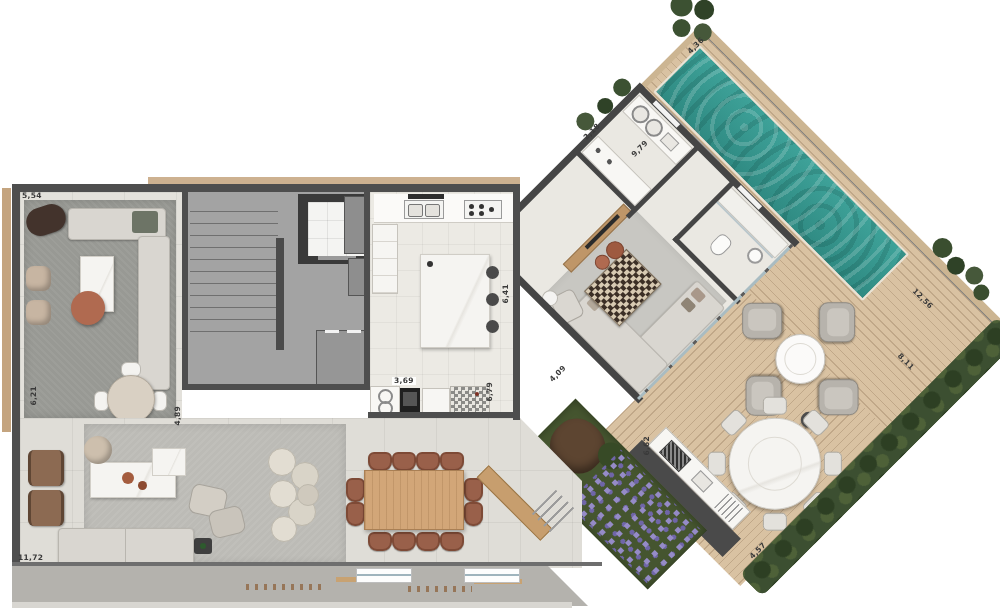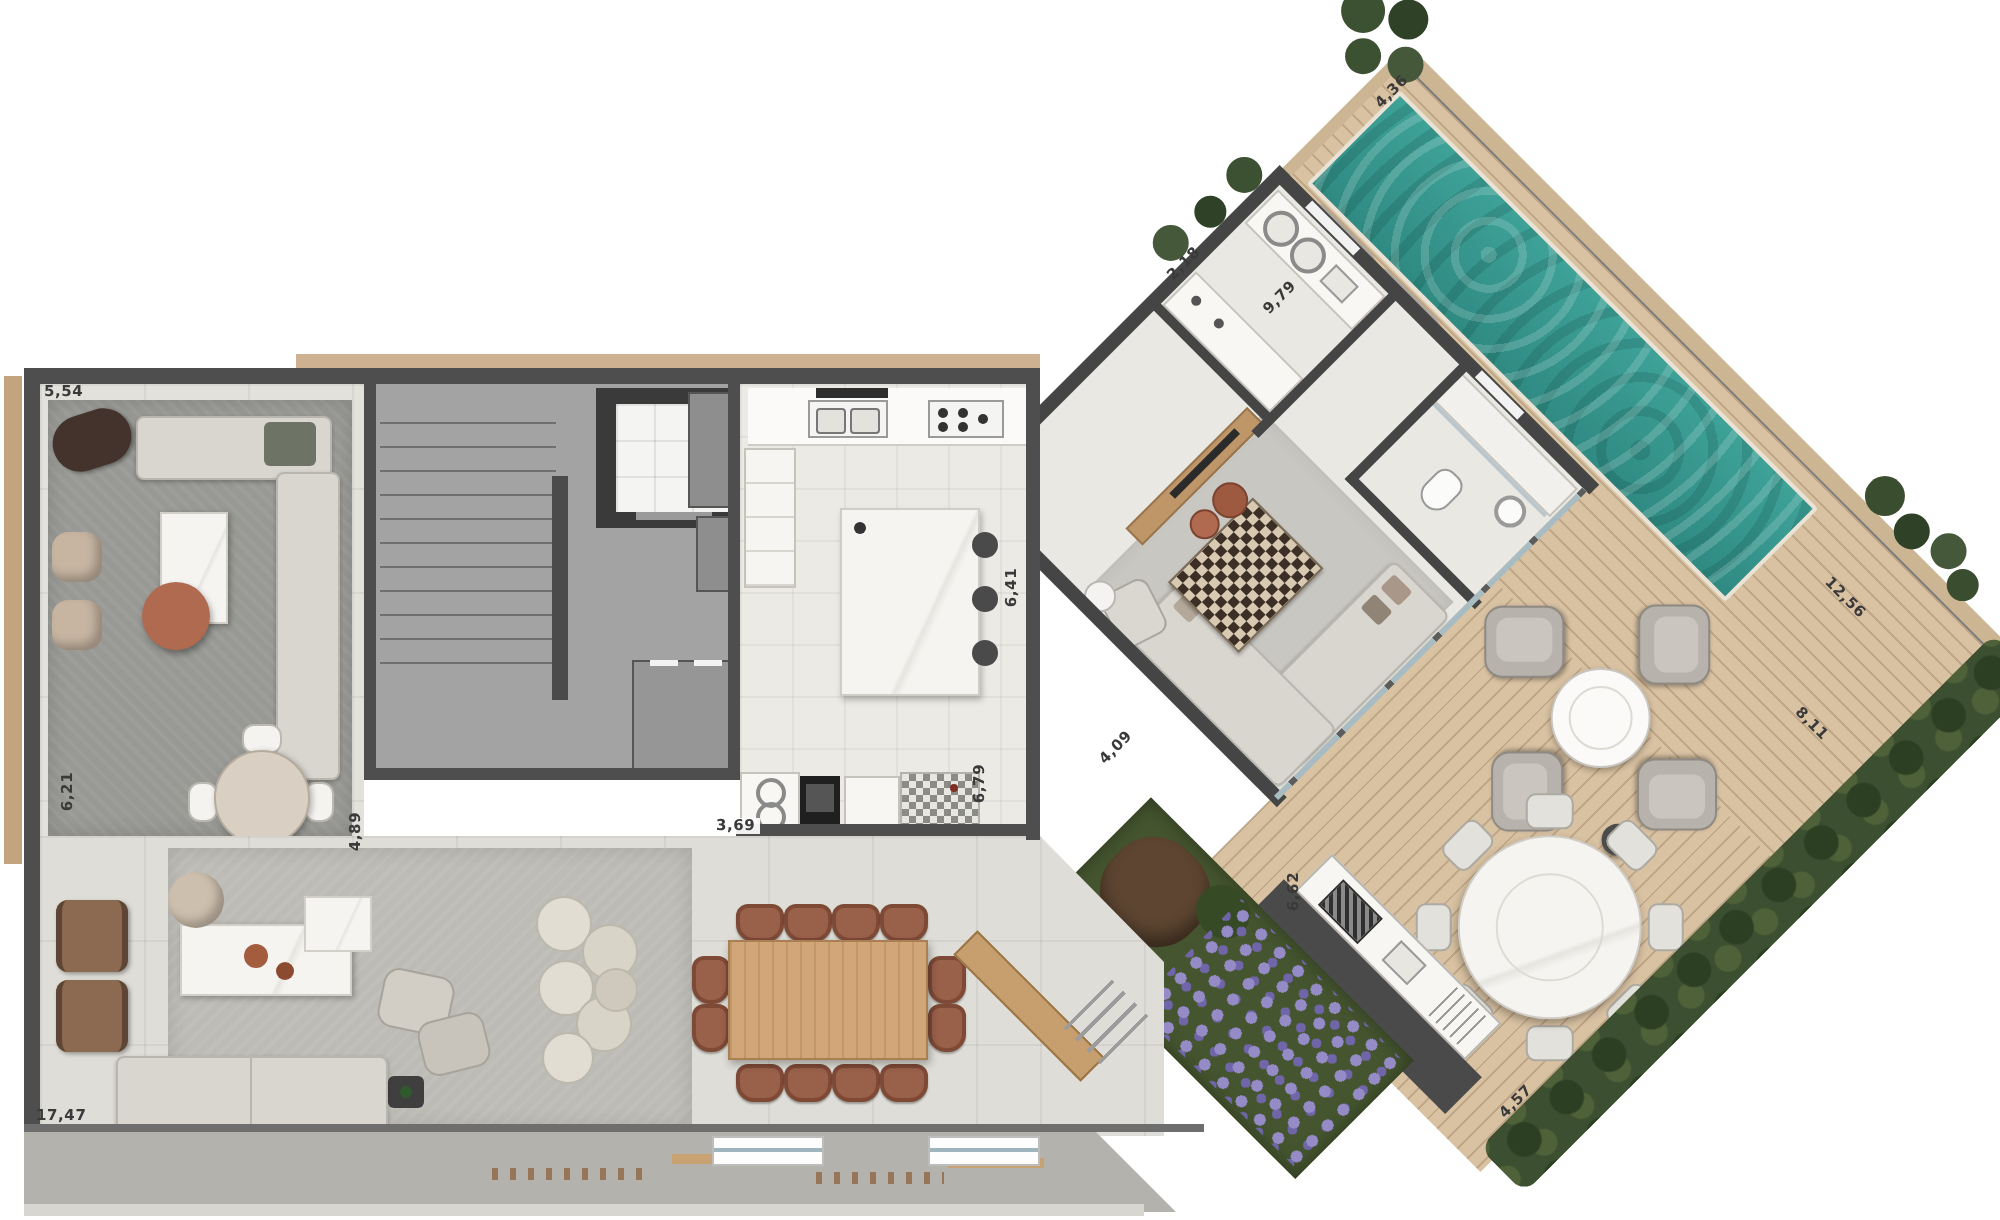--- a/index.html
+++ b/index.html
@@ -309,23 +309,23 @@
          background-image:linear-gradient(180deg,transparent 5px,#9fb4bd 5px,#9fb4bd 7px,transparent 7px);"></div>
     <div class="abs" style="left:246px;top:584px;width:78px;height:6px;z-index:3;opacity:.7;
          background:repeating-linear-gradient(90deg,#8a5c34 0 3px,transparent 3px 9px);"></div>
     <div class="abs" style="left:408px;top:586px;width:64px;height:6px;z-index:3;opacity:.7;
          background:repeating-linear-gradient(90deg,#8a5c34 0 3px,transparent 3px 9px);"></div>
     <div class="abs" style="left:12px;top:602px;width:560px;height:6px;background:#d8d6d1;z-index:3;"></div>
   </div>
 
   <span class="dim" style="left:22px;top:192px;">5,54</span>
   <span class="dim" style="left:24px;top:392px;transform:rotate(-90deg);">6,21</span>
-  <span class="dim" style="left:18px;top:554px;">17,47</span>
+  <span class="dim" style="left:18px;top:554px;">11,72</span>
   <span class="dim" style="left:168px;top:412px;transform:rotate(-90deg);">4,89</span>
-  <span class="dim lbl-bg" style="left:356px;top:377px;margin-top:32px;">3,69</span>
+  <span class="dim lbl-bg" style="left:392px;top:377px;">3,69</span>
   <span class="dim" style="left:480px;top:388px;transform:rotate(-90deg);">6,79</span>
   <span class="dim" style="left:496px;top:290px;transform:rotate(-90deg);">6,41</span>
   <span class="dim" style="left:548px;top:370px;transform:rotate(-45deg);">4,09</span>
   <span class="dim" style="left:582px;top:128px;transform:rotate(-45deg);">2,18</span>
   <span class="dim" style="left:630px;top:145px;transform:rotate(-45deg);">9,79</span>
   <span class="dim" style="left:686px;top:42px;transform:rotate(-45deg);">4,36</span>
   <span class="dim" style="left:910px;top:295px;transform:rotate(45deg);">12,56</span>
   <span class="dim" style="left:896px;top:358px;transform:rotate(45deg);">8,11</span>
   <span class="dim" style="left:637px;top:442px;transform:rotate(-90deg);">6,62</span>
   <span class="dim" style="left:748px;top:547px;transform:rotate(-45deg);">4,57</span>

